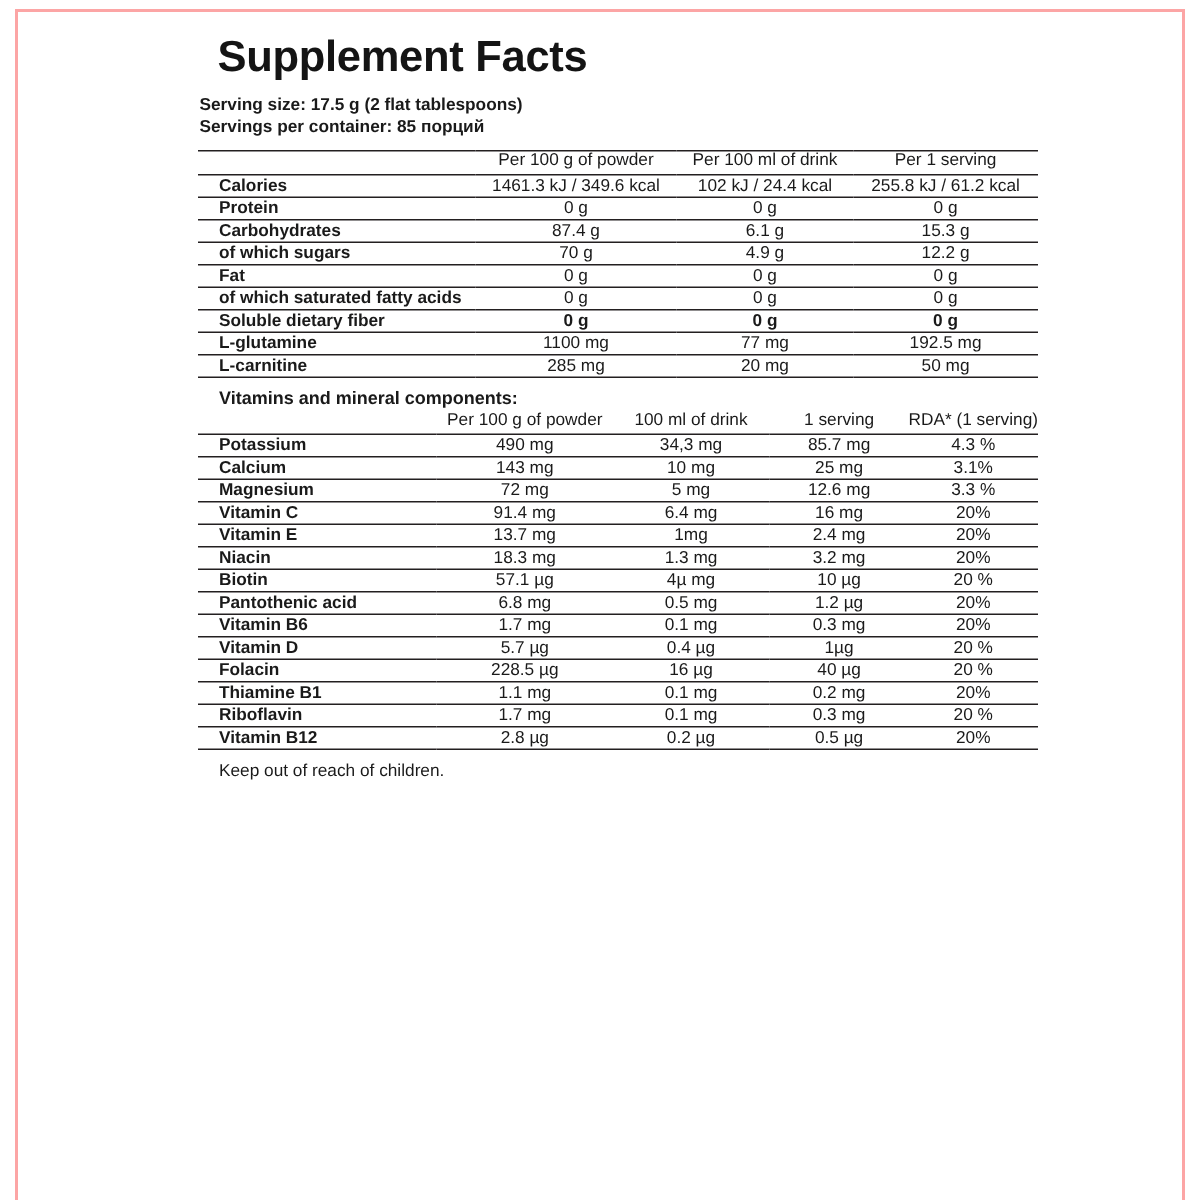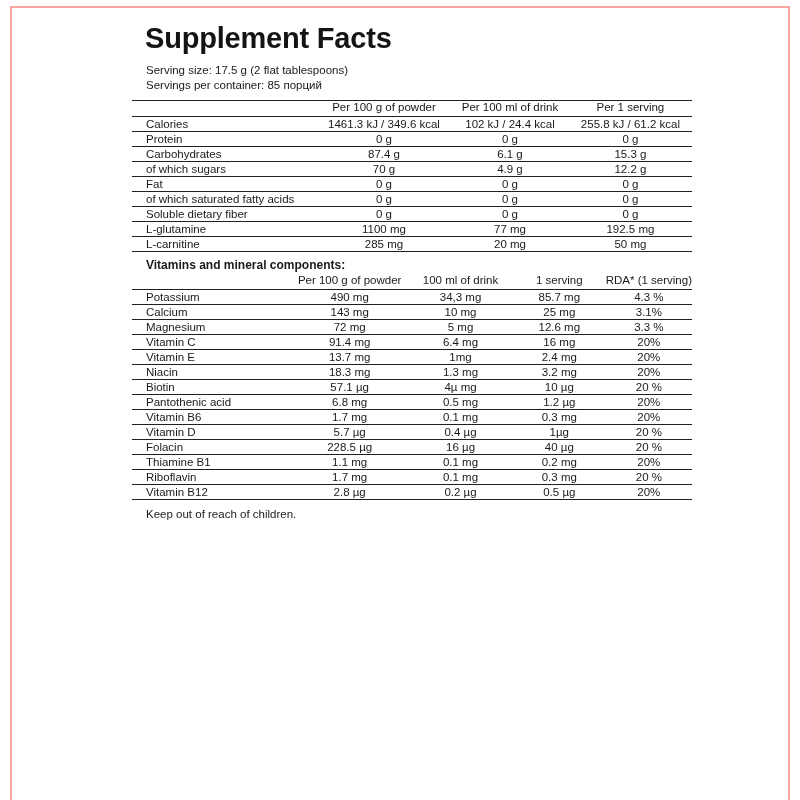--- a/index.html
+++ b/index.html
@@ -31,22 +31,23 @@
   }
   .title {
     font-size: 29px;
     font-weight: bold;
     letter-spacing: -0.2px;
     margin: 6px 0 8px 13px;
     color: #141414;
   }
   .serving-line {
     font-size: 11.5px;
-    margin-left: 14px;
+    margin-left: 1px;
     line-height: 15px;
+    font-weight: bold;
   }
 
   table {
     border-collapse: collapse;
     width: 100%;
     font-size: 11.5px;
   }
   .maintable {
     margin-top: 7px;
   }
@@ -72,26 +73,27 @@
   }
   .row td {
     border-top: 0.9px solid #231f20;
   }
   .row.first td { border-top: none; }
 
   td.lbl {
     text-align: left;
     padding-left: 14px;
     white-space: nowrap;
+    font-weight: bold;
   }
   td.num, th.num {
     text-align: center;
     white-space: nowrap;
   }
-  td.bold, .bold { font-weight: normal; }
+  td.bold, .bold { font-weight: bold; }
 
   .section-title {
     font-weight: bold;
     font-size: 12px;
     margin: 6px 0 2px 14px;
   }
 
   .vittable { margin-top: 1px; }
 
   .footnote {

